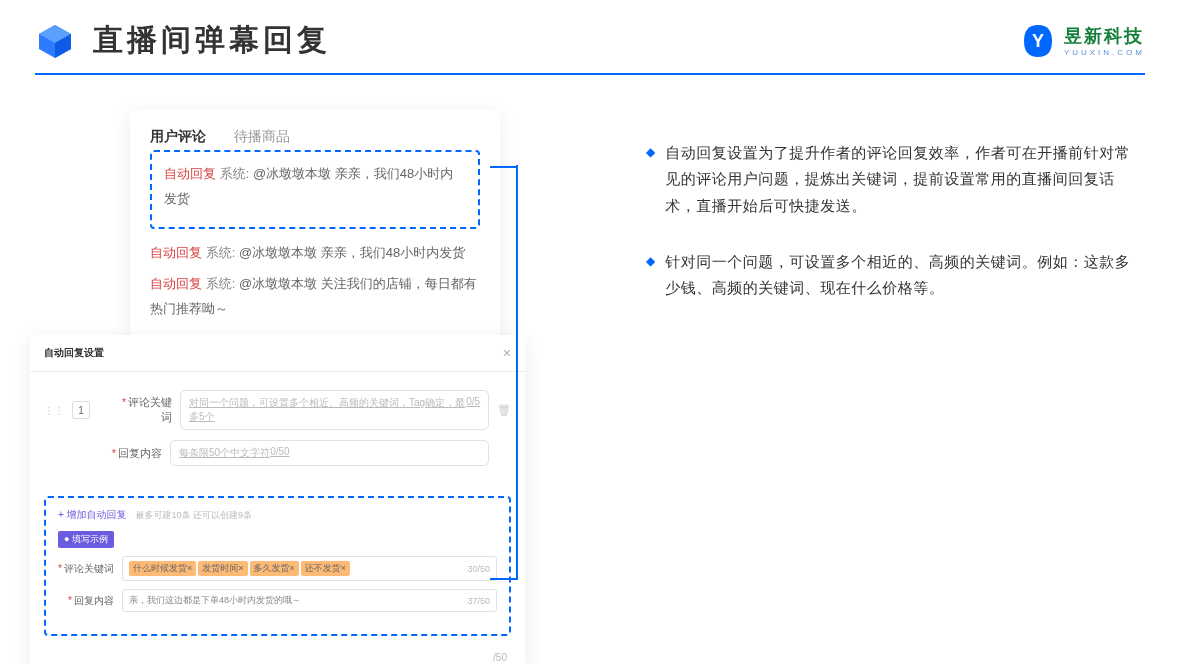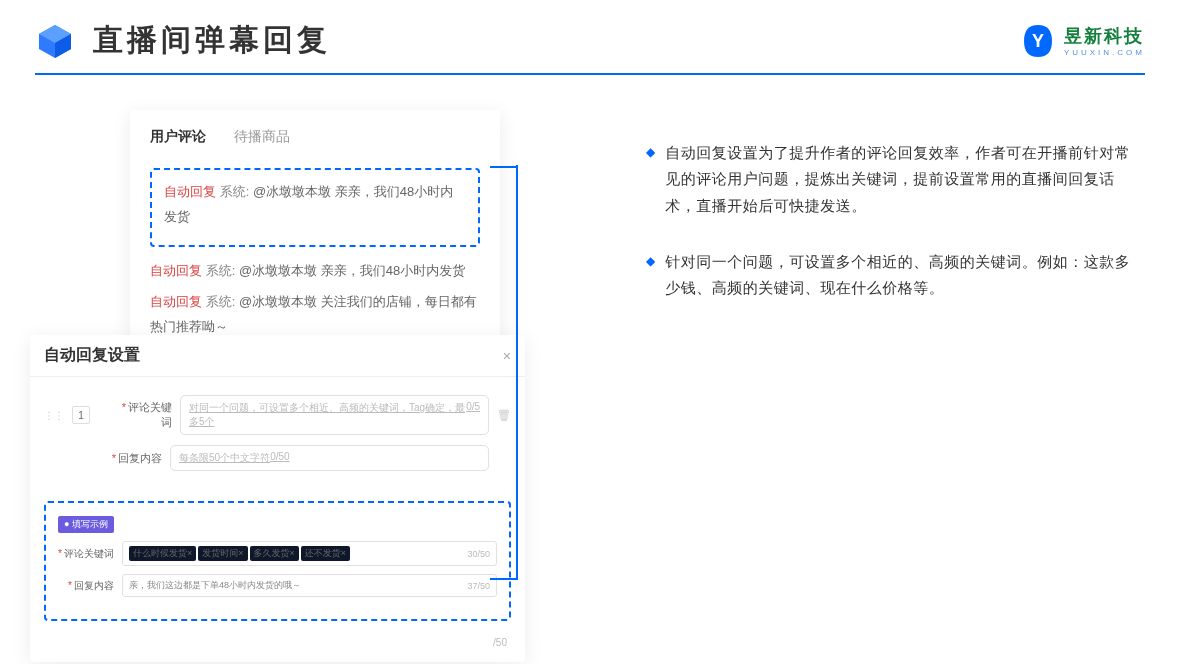--- a/index.html
+++ b/index.html
@@ -14,51 +14,51 @@
 .header-logo-text { display: flex; flex-direction: column; }
 .header-logo-brand { font-size: 18px; font-weight: 700; color: #15803d; letter-spacing: 2px; }
 .header-logo-url { font-size: 8px; color: #5b8fdb; letter-spacing: 3px; }
 .header-rule { margin: 12px 35px 0 35px; height: 2px; background: #0068ff; }
 
 .content { display: flex; padding: 35px 35px 0 30px; gap: 40px; }
 
 .left-panel { width: 530px; position: relative; }
 
 .card-comments { position: absolute; top: 0; left: 100px; width: 370px; background: #fff; border-radius: 4px; box-shadow: 0 4px 20px rgba(0,0,0,0.08); padding: 18px 20px 30px 20px; z-index: 2; }
-.tabs { display: flex; gap: 28px; margin-bottom: 18px; }
+.tabs { display: flex; gap: 28px; margin-bottom: 0; }
 .tab { font-size: 14px; color: #999; cursor: pointer; padding-bottom: 4px; }
 .tab.active { color: #333; font-weight: 700; }
 .comment-highlight { border: 2px dashed #0068ff; border-radius: 4px; padding: 10px 12px; margin-bottom: 12px; }
 .comment-row { font-size: 13px; line-height: 1.9; color: #666; margin-bottom: 6px; }
 .comment-tag { color: #da4444; font-weight: 500; }
 .comment-sys { color: #888; }
 
 .card-settings { position: absolute; top: 225px; left: 0; width: 495px; background: #fff; border-radius: 4px; box-shadow: 0 4px 20px rgba(0,0,0,0.08); padding: 0; z-index: 3; }
 .settings-head { display: flex; align-items: center; justify-content: space-between; padding: 10px 14px; border-bottom: 1px solid #eee; }
-.settings-title { font-size: 16px; font-weight: 600; color: #333; }
+.settings-title { font-size: 10px; font-weight: 600; color: #333; }
 .settings-close { color: #aaa; font-size: 14px; cursor: pointer; }
 .settings-body { padding: 18px 14px 12px 14px; }
 .form-row { display: flex; align-items: center; gap: 8px; margin-bottom: 10px; }
 .row-num { width: 18px; height: 18px; border: 1px solid #ddd; border-radius: 2px; font-size: 10px; display: flex; align-items: center; justify-content: center; color: #666; }
 .row-dots { color: #ccc; font-size: 10px; }
 .row-label { font-size: 11px; color: #666; width: 56px; text-align: right; }
 .row-req { color: #da4444; margin-right: 2px; }
 .row-input { flex: 1; border: 1px solid #e1e1e1; border-radius: 5px; padding: 5px 8px; font-size: 10px; color: #bbb; display: flex; justify-content: flex-start; text-decoration: underline; }
 .row-counter { color: #bbb; font-size: 10px; }
 .row-trash { color: #ccc; font-size: 11px; }
 
 .example-box { border: 2px dashed #0068ff; border-radius: 4px; margin: 8px 14px 16px 14px; padding: 10px 12px 14px 12px; }
 .example-add { font-size: 10px; color: #6b5bdf; margin-bottom: 6px; }
 .example-add-note { color: #bbb; font-size: 9px; margin-left: 6px; }
 .example-badge { display: inline-block; background: #6b5bdf; color: #fff; font-size: 9px; padding: 2px 6px; border-radius: 2px; margin-bottom: 8px; }
 .ex-row { display: flex; align-items: center; gap: 8px; margin-bottom: 8px; }
 .ex-label { font-size: 10px; color: #666; width: 56px; text-align: right; }
 .ex-input { flex: 1; border: 1px solid #e1e1e1; border-radius: 3px; padding: 4px 6px; font-size: 9px; color: #888; display: flex; align-items: center; gap: 4px; justify-content: space-between; }
 .ex-tags { display: flex; gap: 2px; flex-wrap: wrap; }
-.ex-tag { background: #0f172a; border-radius: 2px; padding: 1px 4px; font-size: 9px; color: #666; }
+.ex-tag { background: #fdba74; border-radius: 2px; padding: 1px 4px; font-size: 9px; color: #666; }
 .ex-counter { font-size: 9px; color: #bbb; }
 .ex-outer-counter { font-size: 10px; color: #bbb; text-align: right; padding: 0 18px 14px 0; }
 
 .connector-v1 { position: absolute; width: 2px; background: #0068ff; left: 486px; top: 55px; height: 415px; z-index: 4; }
 .connector-h1 { position: absolute; height: 2px; background: #0068ff; left: 460px; top: 56px; width: 28px; z-index: 4; }
 .connector-h2 { position: absolute; height: 2px; background: #0068ff; left: 460px; top: 468px; width: 28px; z-index: 4; }
 
 .right-panel { flex: 1; padding-top: 30px; }
 .right-head { display: flex; align-items: center; gap: 12px; margin-bottom: 30px; }
 .right-icon { width: 28px; height: 28px; position: relative; }
@@ -147,20 +147,24 @@
           <div class="row-label"><span class="row-req">*</span><span>回复内容</span></div>
           <div class="row-input">
             <span>每条限50个中文字符</span>
             <span class="row-counter">0/50</span>
           </div>
           <div style="width:14px"></div>
         </div>
       </div>
 
       <div class="example-box">
+        <div class="example-add">
+          <span>+ 增加自动回复</span>
+          <span class="example-add-note">最多可建10条 还可以创建9条</span>
+        </div>
         <div class="example-badge">● 填写示例</div>
         <div class="ex-row">
           <div class="ex-label"><span class="row-req">*</span><span>评论关键词</span></div>
           <div class="ex-input">
             <div class="ex-tags">
               <span class="ex-tag">什么时候发货×</span>
               <span class="ex-tag">发货时间×</span>
               <span class="ex-tag">多久发货×</span>
               <span class="ex-tag">还不发货×</span>
             </div>

